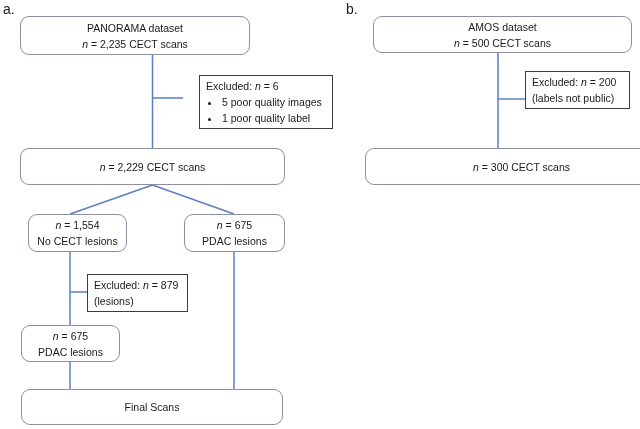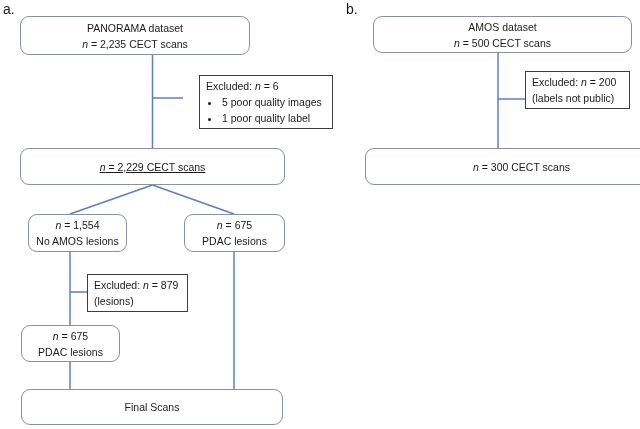--- a/index.html
+++ b/index.html
@@ -94,27 +94,27 @@
   </div>
 
   <div class="xbox" style="left:199px; top:75px; min-width:134px;">
     <div class="tx">Excluded: <i>n</i> = 6</div>
     <ul class="blist">
       <li class="tx">5 poor quality images</li>
       <li class="tx">1 poor quality label</li>
     </ul>
   </div>
 
-  <div class="rbox" style="left:20px; top:148px; width:265px; height:37px;text-decoration:underline;">
+  <div class="rbox" style="left:20px; top:148px; width:265px; height:37px;">
     <div class="tx"><i>n</i> = 2,229 CECT scans</div>
   </div>
 
   <div class="rbox" style="left:28px; top:214px; width:99px; height:38px;">
     <div class="tx"><i>n</i> = 1,554</div>
-    <div class="tx">No AMOS lesions</div>
+    <div class="tx">No CECT lesions</div>
   </div>
 
   <div class="rbox" style="left:184px; top:214px; width:101px; height:38px;">
     <div class="tx"><i>n</i> = 675</div>
     <div class="tx">PDAC lesions</div>
   </div>
 
   <div class="xbox" style="left:87px; top:274px; min-width:101px;">
     <div class="tx">Excluded: <i>n</i> = 879</div>
     <div class="tx">(lesions)</div>

